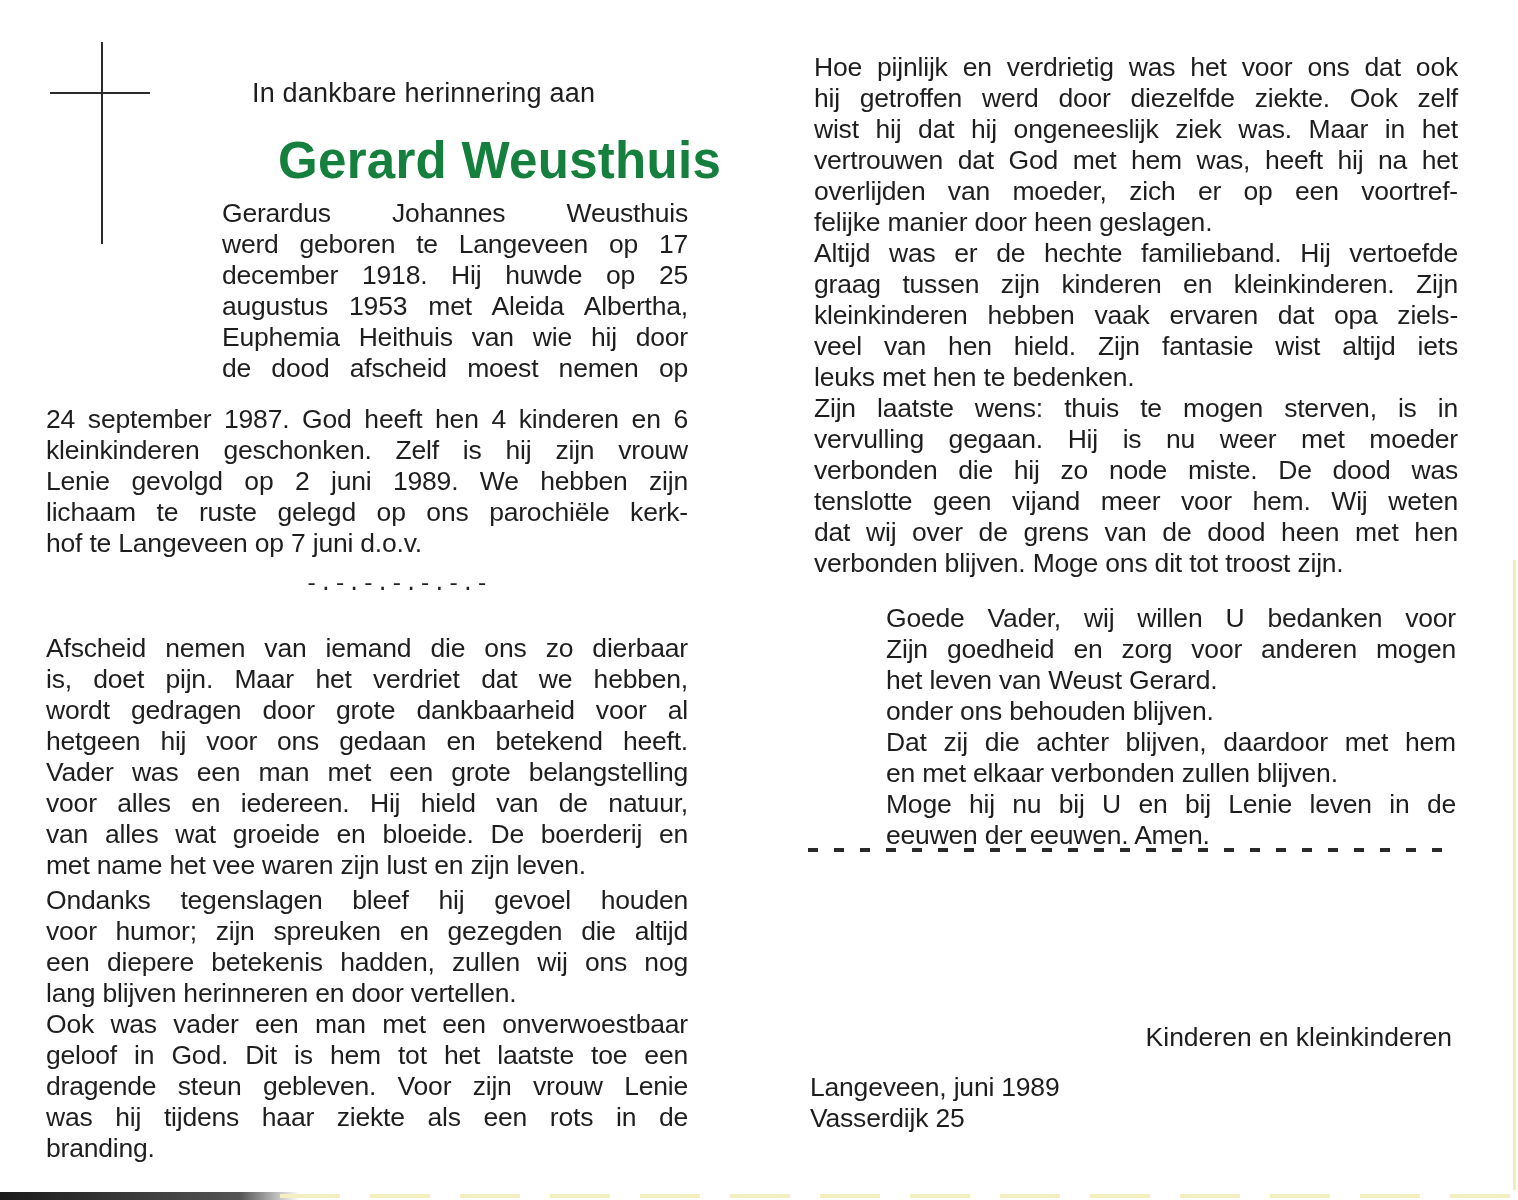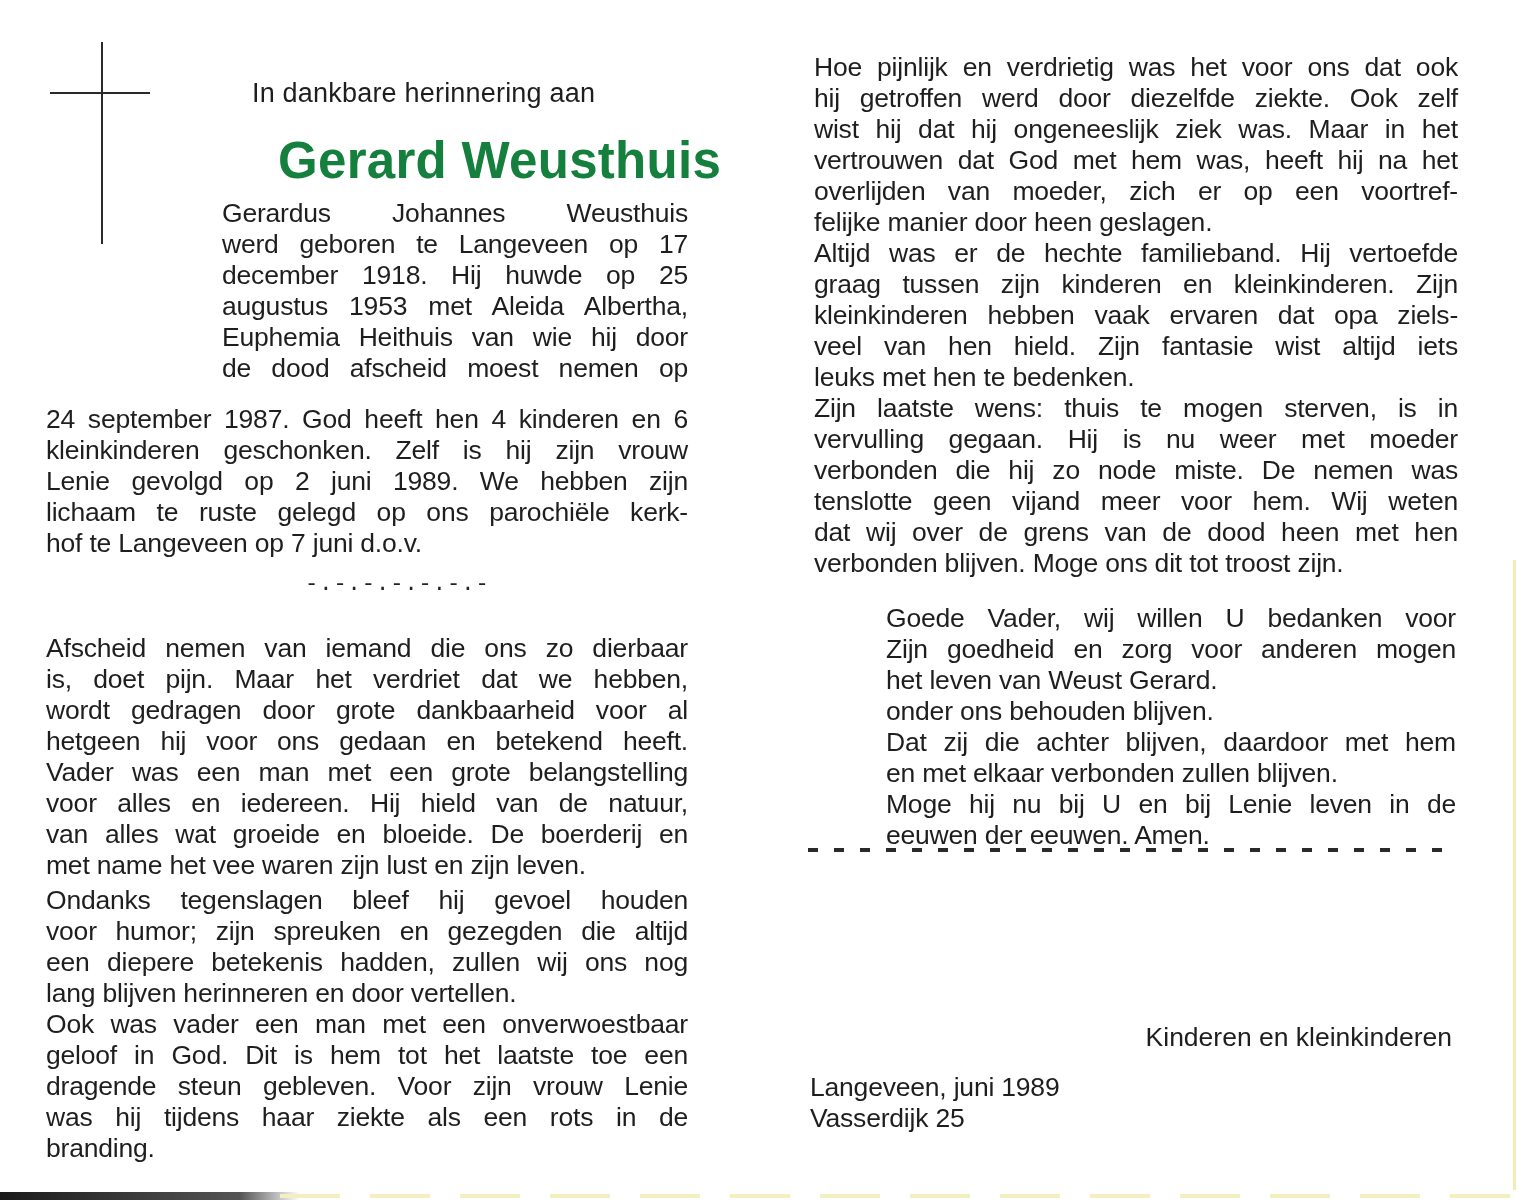--- a/index.html
+++ b/index.html
@@ -91,21 +91,21 @@
       <span class="line">vertrouwen dat God met hem was, heeft hij na het</span>
       <span class="line">overlijden van moeder, zich er op een voortref-</span>
       <span class="line last">felijke manier door heen geslagen.</span>
       <span class="line">Altijd was er de hechte familieband. Hij vertoefde</span>
       <span class="line">graag tussen zijn kinderen en kleinkinderen. Zijn</span>
       <span class="line">kleinkinderen hebben vaak ervaren dat opa ziels-</span>
       <span class="line">veel van hen hield. Zijn fantasie wist altijd iets</span>
       <span class="line last">leuks met hen te bedenken.</span>
       <span class="line">Zijn laatste wens: thuis te mogen sterven, is in</span>
       <span class="line">vervulling gegaan. Hij is nu weer met moeder</span>
-      <span class="line">verbonden die hij zo node miste. De nemen was</span>
+      <span class="line">verbonden die hij zo node miste. De dood was</span>
       <span class="line">tenslotte geen vijand meer voor hem. Wij weten</span>
       <span class="line">dat wij over de grens van de dood heen met hen</span>
       <span class="line last">verbonden blijven. Moge ons dit tot troost zijn.</span>
     </div>
 
   <div class="col prayer">
       <span class="line">Goede Vader, wij willen U bedanken voor</span>
       <span class="line">Zijn goedheid en zorg voor anderen mogen</span>
       <span class="line last">het leven van Weust Gerard.</span>
       <span class="line last">onder ons behouden blijven.</span>

